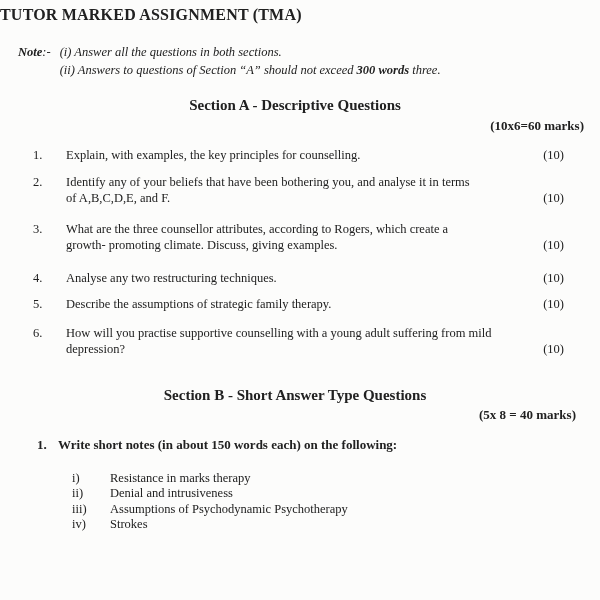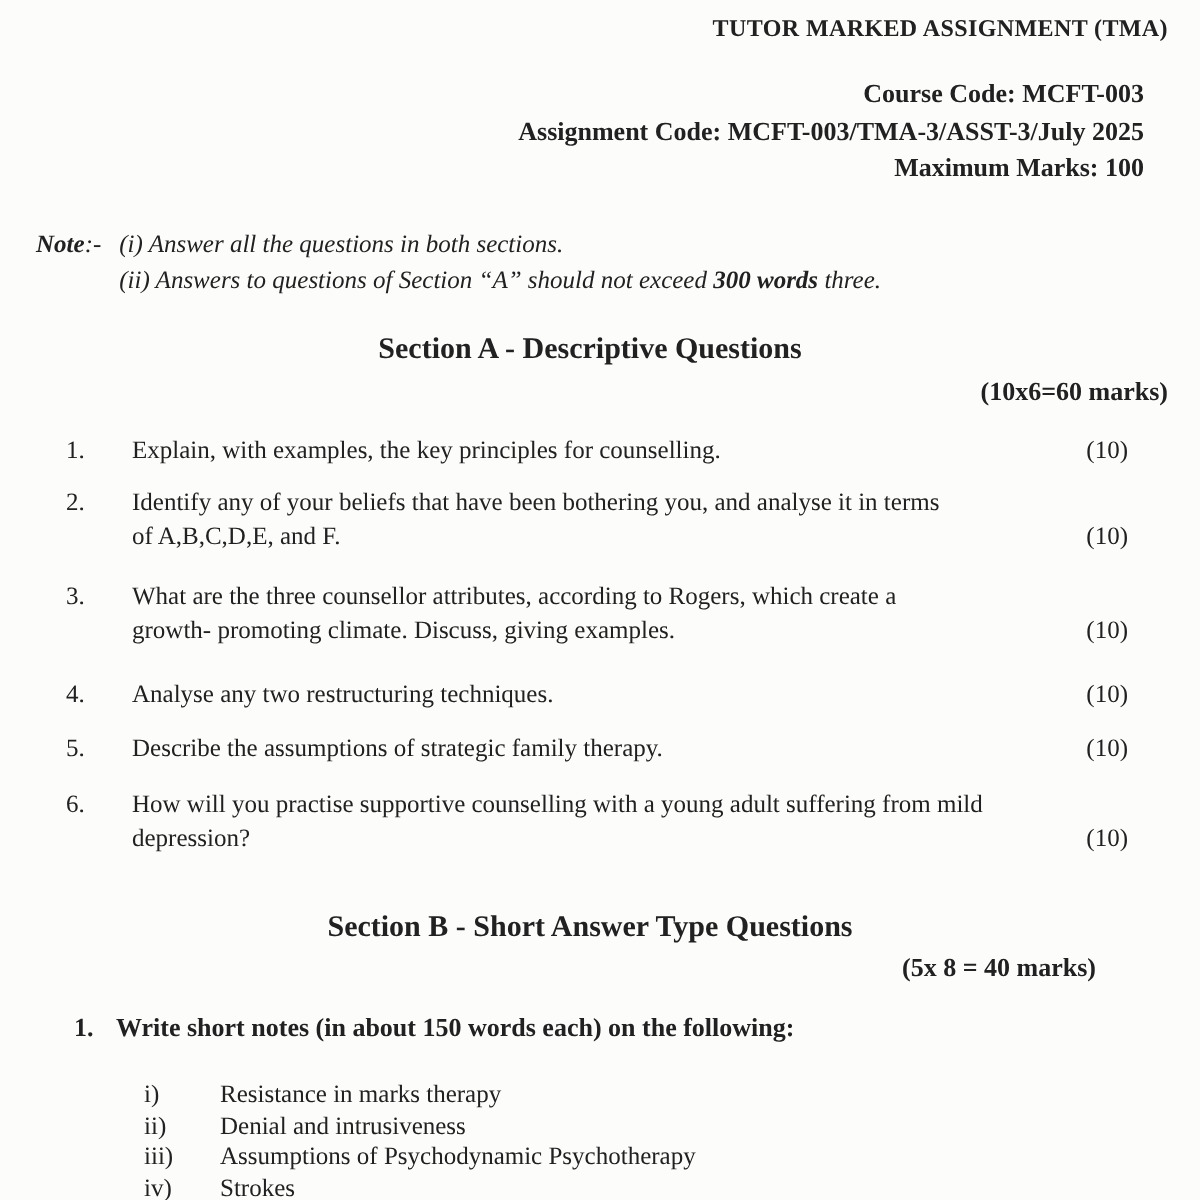--- a/index.html
+++ b/index.html
@@ -8,23 +8,23 @@
     height: 600px;
     background: #fcfcfb;
     color: #212121;
     font-family: "Liberation Serif", serif;
     overflow: hidden;
     box-sizing: border-box;
     position: relative;
   }
   .doc-title {
     margin: 5px 16px 0 0;
-    text-align: right;
+    text-align: left;
     font-weight: bold;
-    font-size: 12px;
+    font-size: 16px;
     line-height: 19px;
     letter-spacing: 0.2px;
   }
   .header-block {
     margin-top: 14px;
     text-align: right;
     padding-right: 28px;
     font-weight: bold;
     font-size: 13px;
     line-height: 18.5px;
@@ -49,21 +49,21 @@
   }
   .sa-heading { margin-top: 17px; }
   .sb-heading { margin-top: 28px; }
   .marks-line {
     text-align: right;
     font-weight: bold;
     font-size: 13px;
     line-height: 15px;
   }
   .marks-a { margin-top: 4px; padding-right: 16px; }
-  .marks-b { margin-top: 3px; padding-right: 52px; margin-left: 33px; }
+  .marks-b { margin-top: 3px; padding-right: 24px; margin-left: 33px; }
   .questions { margin-top: 14px; }
   .q-row {
     display: flex;
     padding: 0 36px 0 33px;
     font-size: 12.5px;
     line-height: 16.5px;
     margin-bottom: 10px;
   }
   .q-row.sp14 { margin-bottom: 14px; }
   .q-row.sp16 { margin-bottom: 16px; }
@@ -87,25 +87,20 @@
   .sub-row { display: flex; }
   .sub-num { width: 38px; flex: none; }
 </style>
 </head>
 <body>
 
 <div class="page">
 
   <div class="doc-title">TUTOR MARKED ASSIGNMENT (TMA)</div>
 
-  <div class="header-block">
-    <div>Course Code: MCFT-003</div>
-    <div>Assignment Code: MCFT-003/TMA-3/ASST-3/July 2025</div>
-    <div>Maximum Marks: 100</div>
-  </div>
 
   <div class="note-row">
     <span class="note-label"><span>Note</span><span class="colon">:-</span></span>
     <div class="note-lines">
       <div>(i) Answer all the questions in both sections.</div>
       <div><span>(ii) Answers to questions of Section “A” should not exceed </span><span class="bold-inline">300 words</span><span> three.</span></div>
     </div>
   </div>
 
   <div class="section-heading sa-heading">Section A - Descriptive Questions</div>

